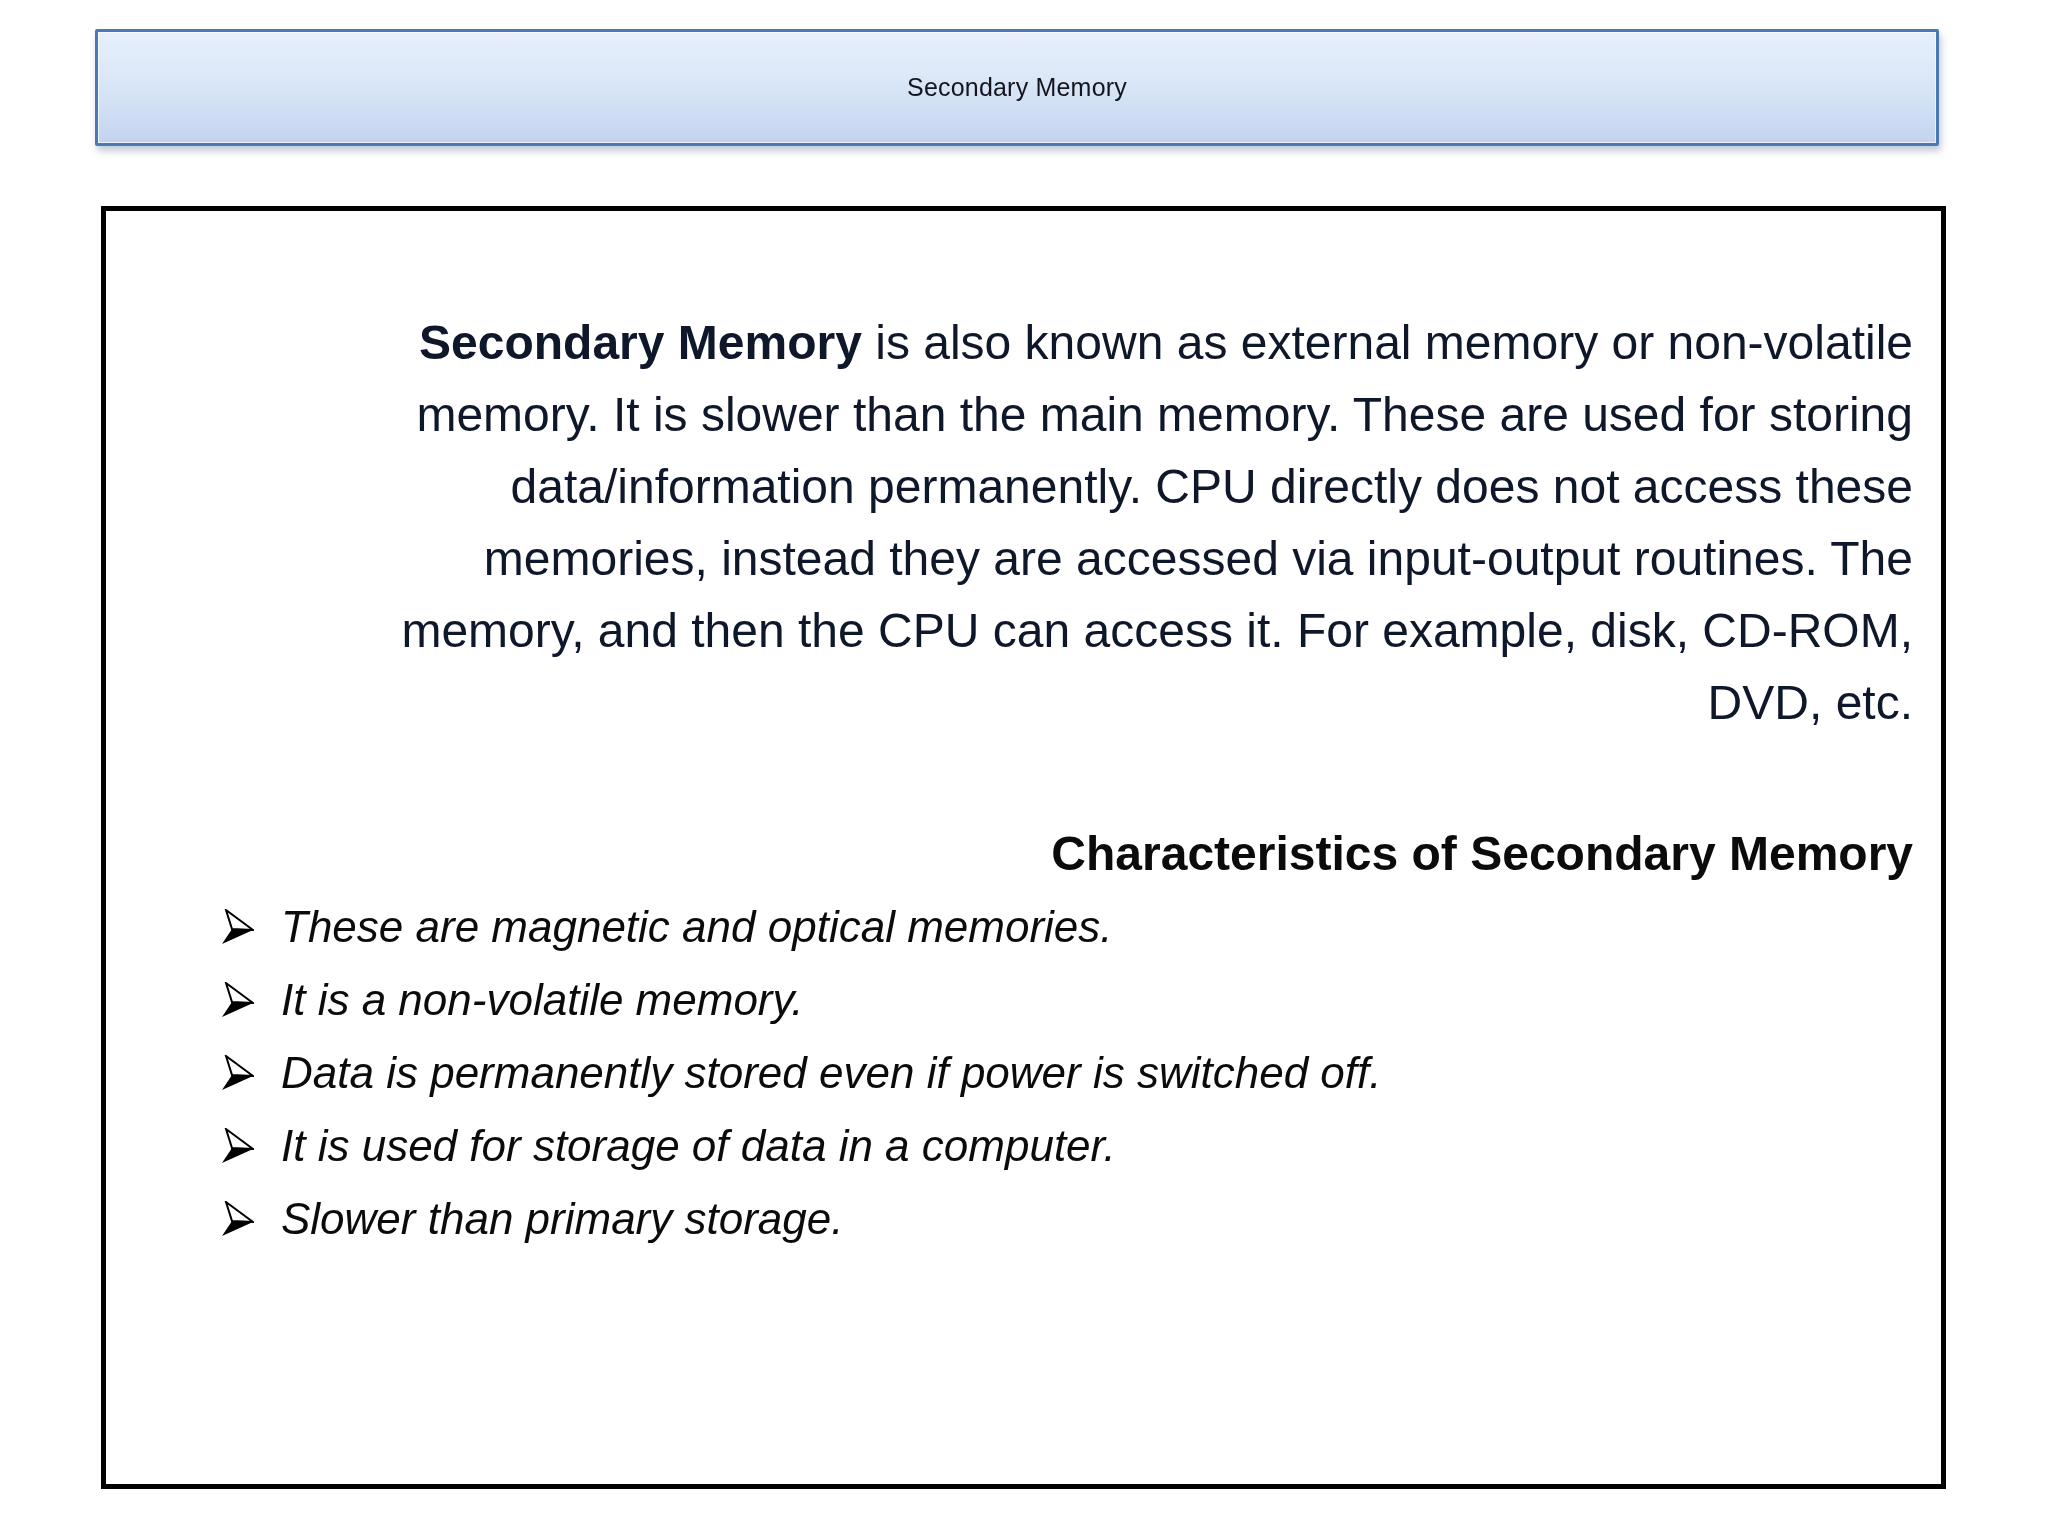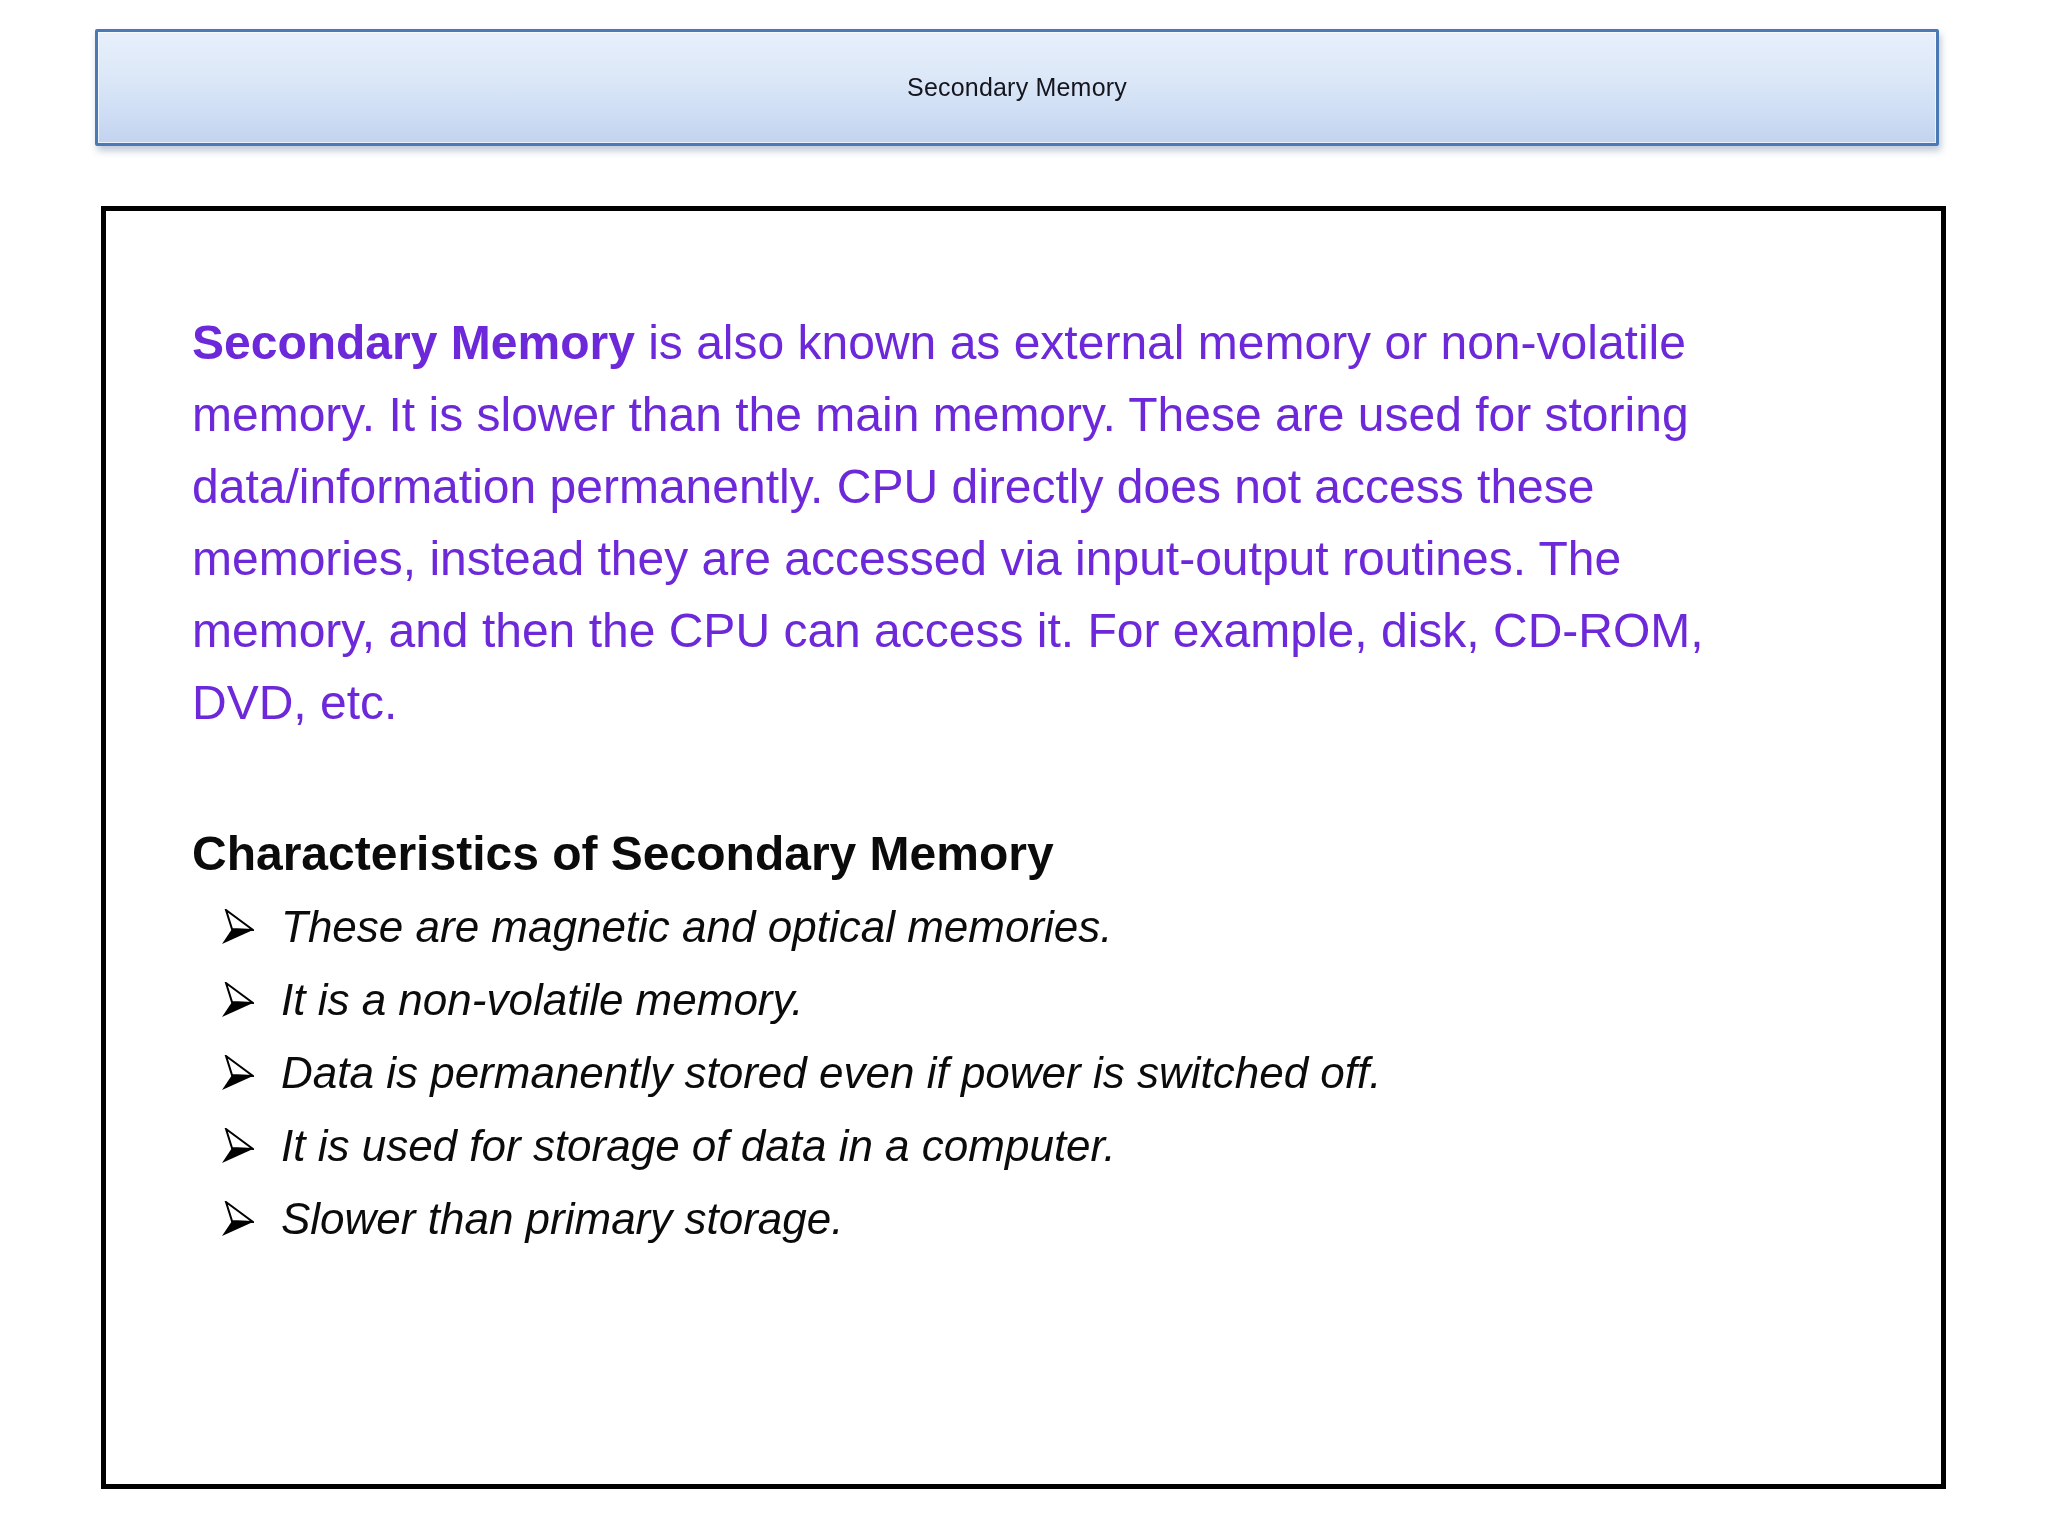--- a/index.html
+++ b/index.html
@@ -8,20 +8,21 @@
     background: #ffffff;
   }
   .slide {
     position: relative;
     width: 2048px;
     height: 1536px;
     background: #ffffff;
     overflow: hidden;
     font-family: "Liberation Sans", sans-serif;
     color: #0b0b0b;
+    text-align: right;
   }
 
   
   .title-bar {
     position: absolute;
     left: 95px;
     top: 29px;
     width: 1844px;
     height: 117px;
     box-sizing: border-box;
@@ -55,21 +56,21 @@
     box-sizing: border-box;
     border: 5px solid #000000;
     background: #ffffff;
     padding: 96px 28px 0 86px;
     overflow: hidden;
   }
 
   .intro-paragraph {
     font-size: 48px;
     line-height: 72px;
-    color: #6d28d9;
+    color: #0f172a;
   }
   .pline {
     white-space: nowrap;
   }
   .bold-lead {
     font-weight: bold;
   }
 
   .characteristics-heading {
     margin-top: 78px;

